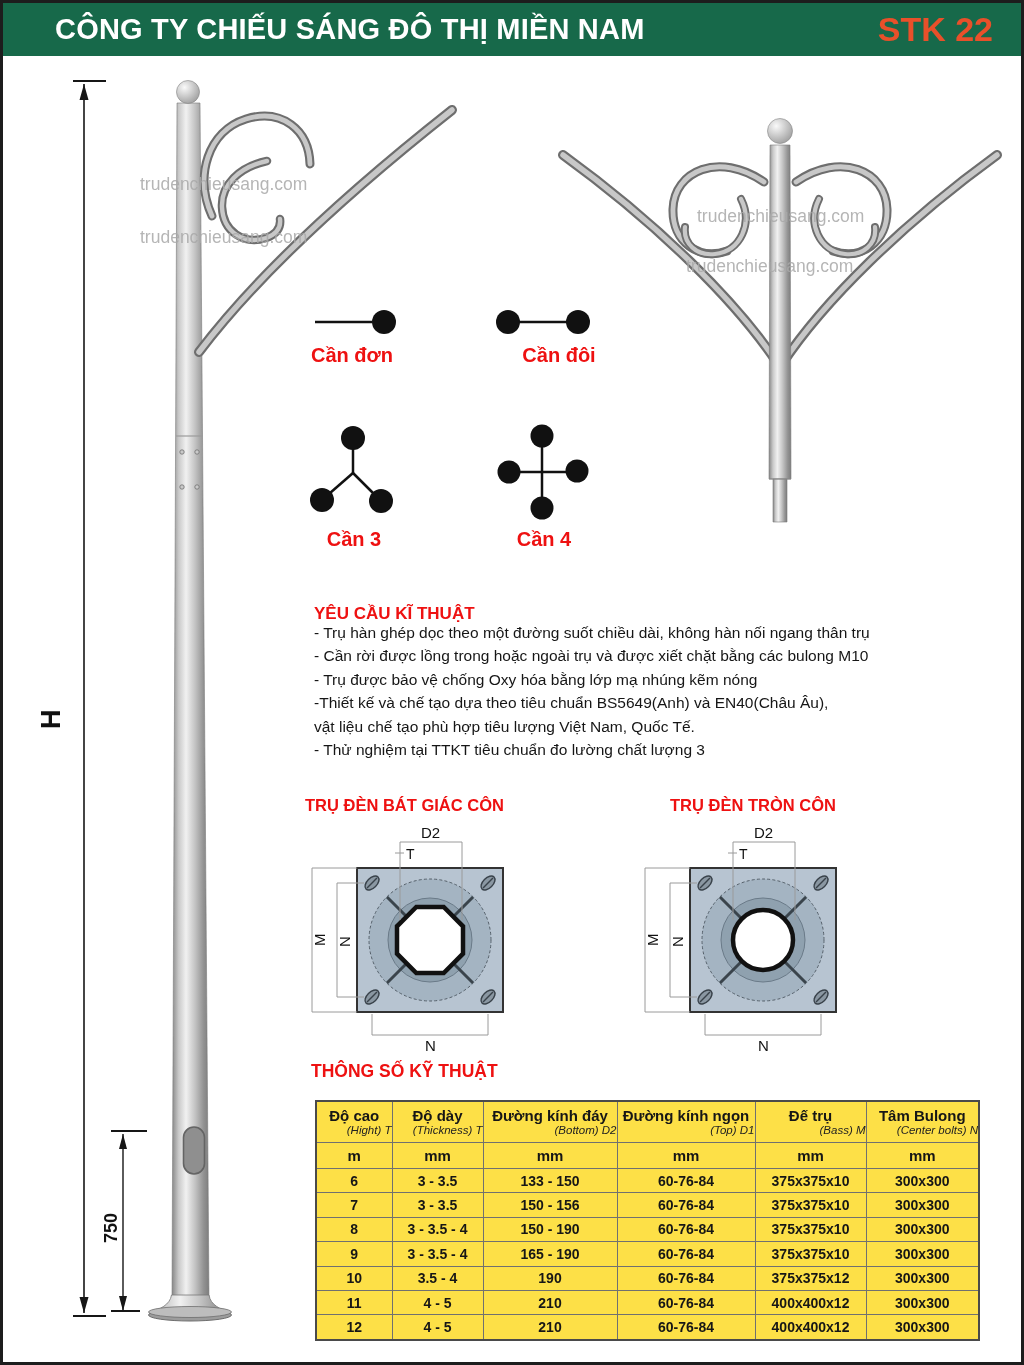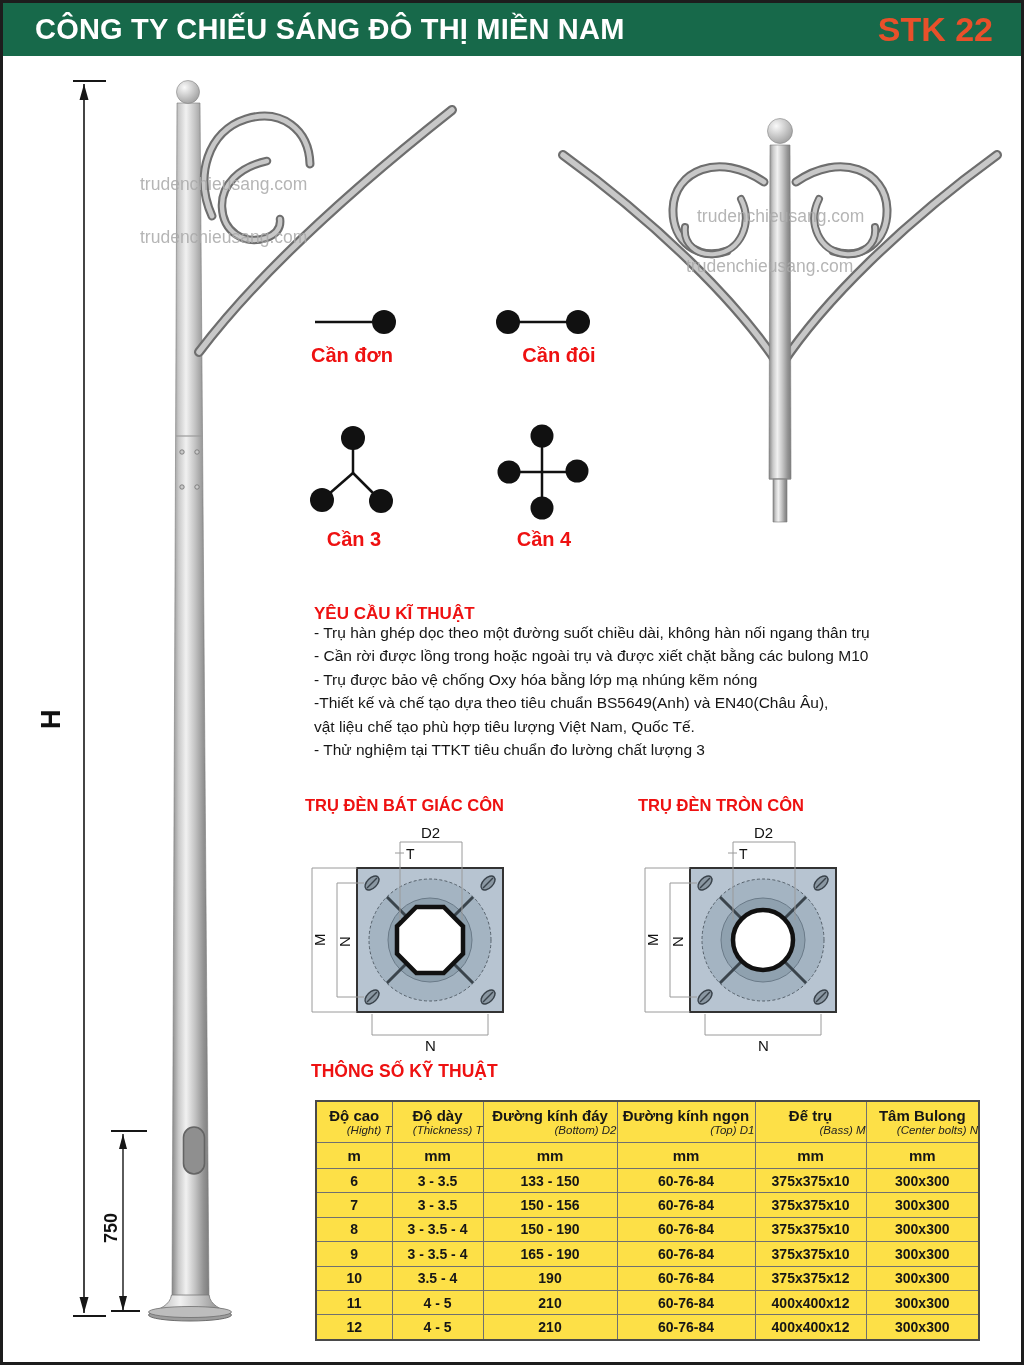--- a/index.html
+++ b/index.html
@@ -10,21 +10,21 @@
     border:3px solid #1d1d1d;
     background:#ffffff;
     font-family:"Liberation Sans","DejaVu Sans",sans-serif;
     overflow:hidden;
   }
   .abs{position:absolute;}
   .topbar{
     left:0;top:0;right:0;height:53px;
     background:var(--header-green,#17694a);
     display:flex;align-items:center;justify-content:space-between;
-    padding:0 28px 0 32px;
+    padding:0 28px 0 52px;
   }
   .topbar .title{
     color:#ffffff;font-weight:bold;font-size:29px;white-space:nowrap;letter-spacing:.2px;
   }
   .topbar .code{
     color:var(--code-orange,#e8502a);font-weight:bold;font-size:34px;white-space:nowrap;margin-left:12px;
   }
   .red-heading{color:var(--accent-red,#ee1111);font-weight:bold;white-space:nowrap;}
   .arm-label{color:var(--accent-red,#ee1111);font-weight:bold;font-size:20px;text-align:center;white-space:nowrap;}
   .req-lines{font-size:15.5px;color:#161616;line-height:23.4px;white-space:nowrap;}
@@ -290,21 +290,21 @@
 
       <div>- Trụ hàn ghép dọc theo một đường suốt chiều dài, không hàn nối ngang thân trụ</div>
       <div>- Cần rời được lồng trong hoặc ngoài trụ và được xiết chặt bằng các bulong M10</div>
       <div>- Trụ được bảo vệ chống Oxy hóa bằng lớp mạ nhúng kẽm nóng</div>
       <div>-Thiết kế và chế tạo dựa theo tiêu chuẩn BS5649(Anh) và EN40(Châu Âu),</div>
       <div>vật liệu chế tạo phù hợp tiêu lượng Việt Nam, Quốc Tế.</div>
       <div>- Thử nghiệm tại TTKT tiêu chuẩn đo lường chất lượng 3</div>
     </div>
 
   <div class="abs red-heading" style="left:302px;top:793px;font-size:16.5px;">TRỤ ĐÈN BÁT GIÁC CÔN</div>
-  <div class="abs red-heading" style="left:635px;top:793px;font-size:16.5px;">TRỤ ĐÈN TRÒN CÔN</div>
+  <div class="abs red-heading" style="left:667px;top:793px;font-size:16.5px;">TRỤ ĐÈN TRÒN CÔN</div>
 
   <div class="abs red-heading" style="left:308px;top:1058px;font-size:17.5px;">THÔNG SỐ KỸ THUẬT</div>
   <div class="abs spec-table">
     <table>
       <colgroup>
         <col style="width:76px">
           <col style="width:91px">
           <col style="width:134px">
         <col style="width:138px">
           <col style="width:111px">

